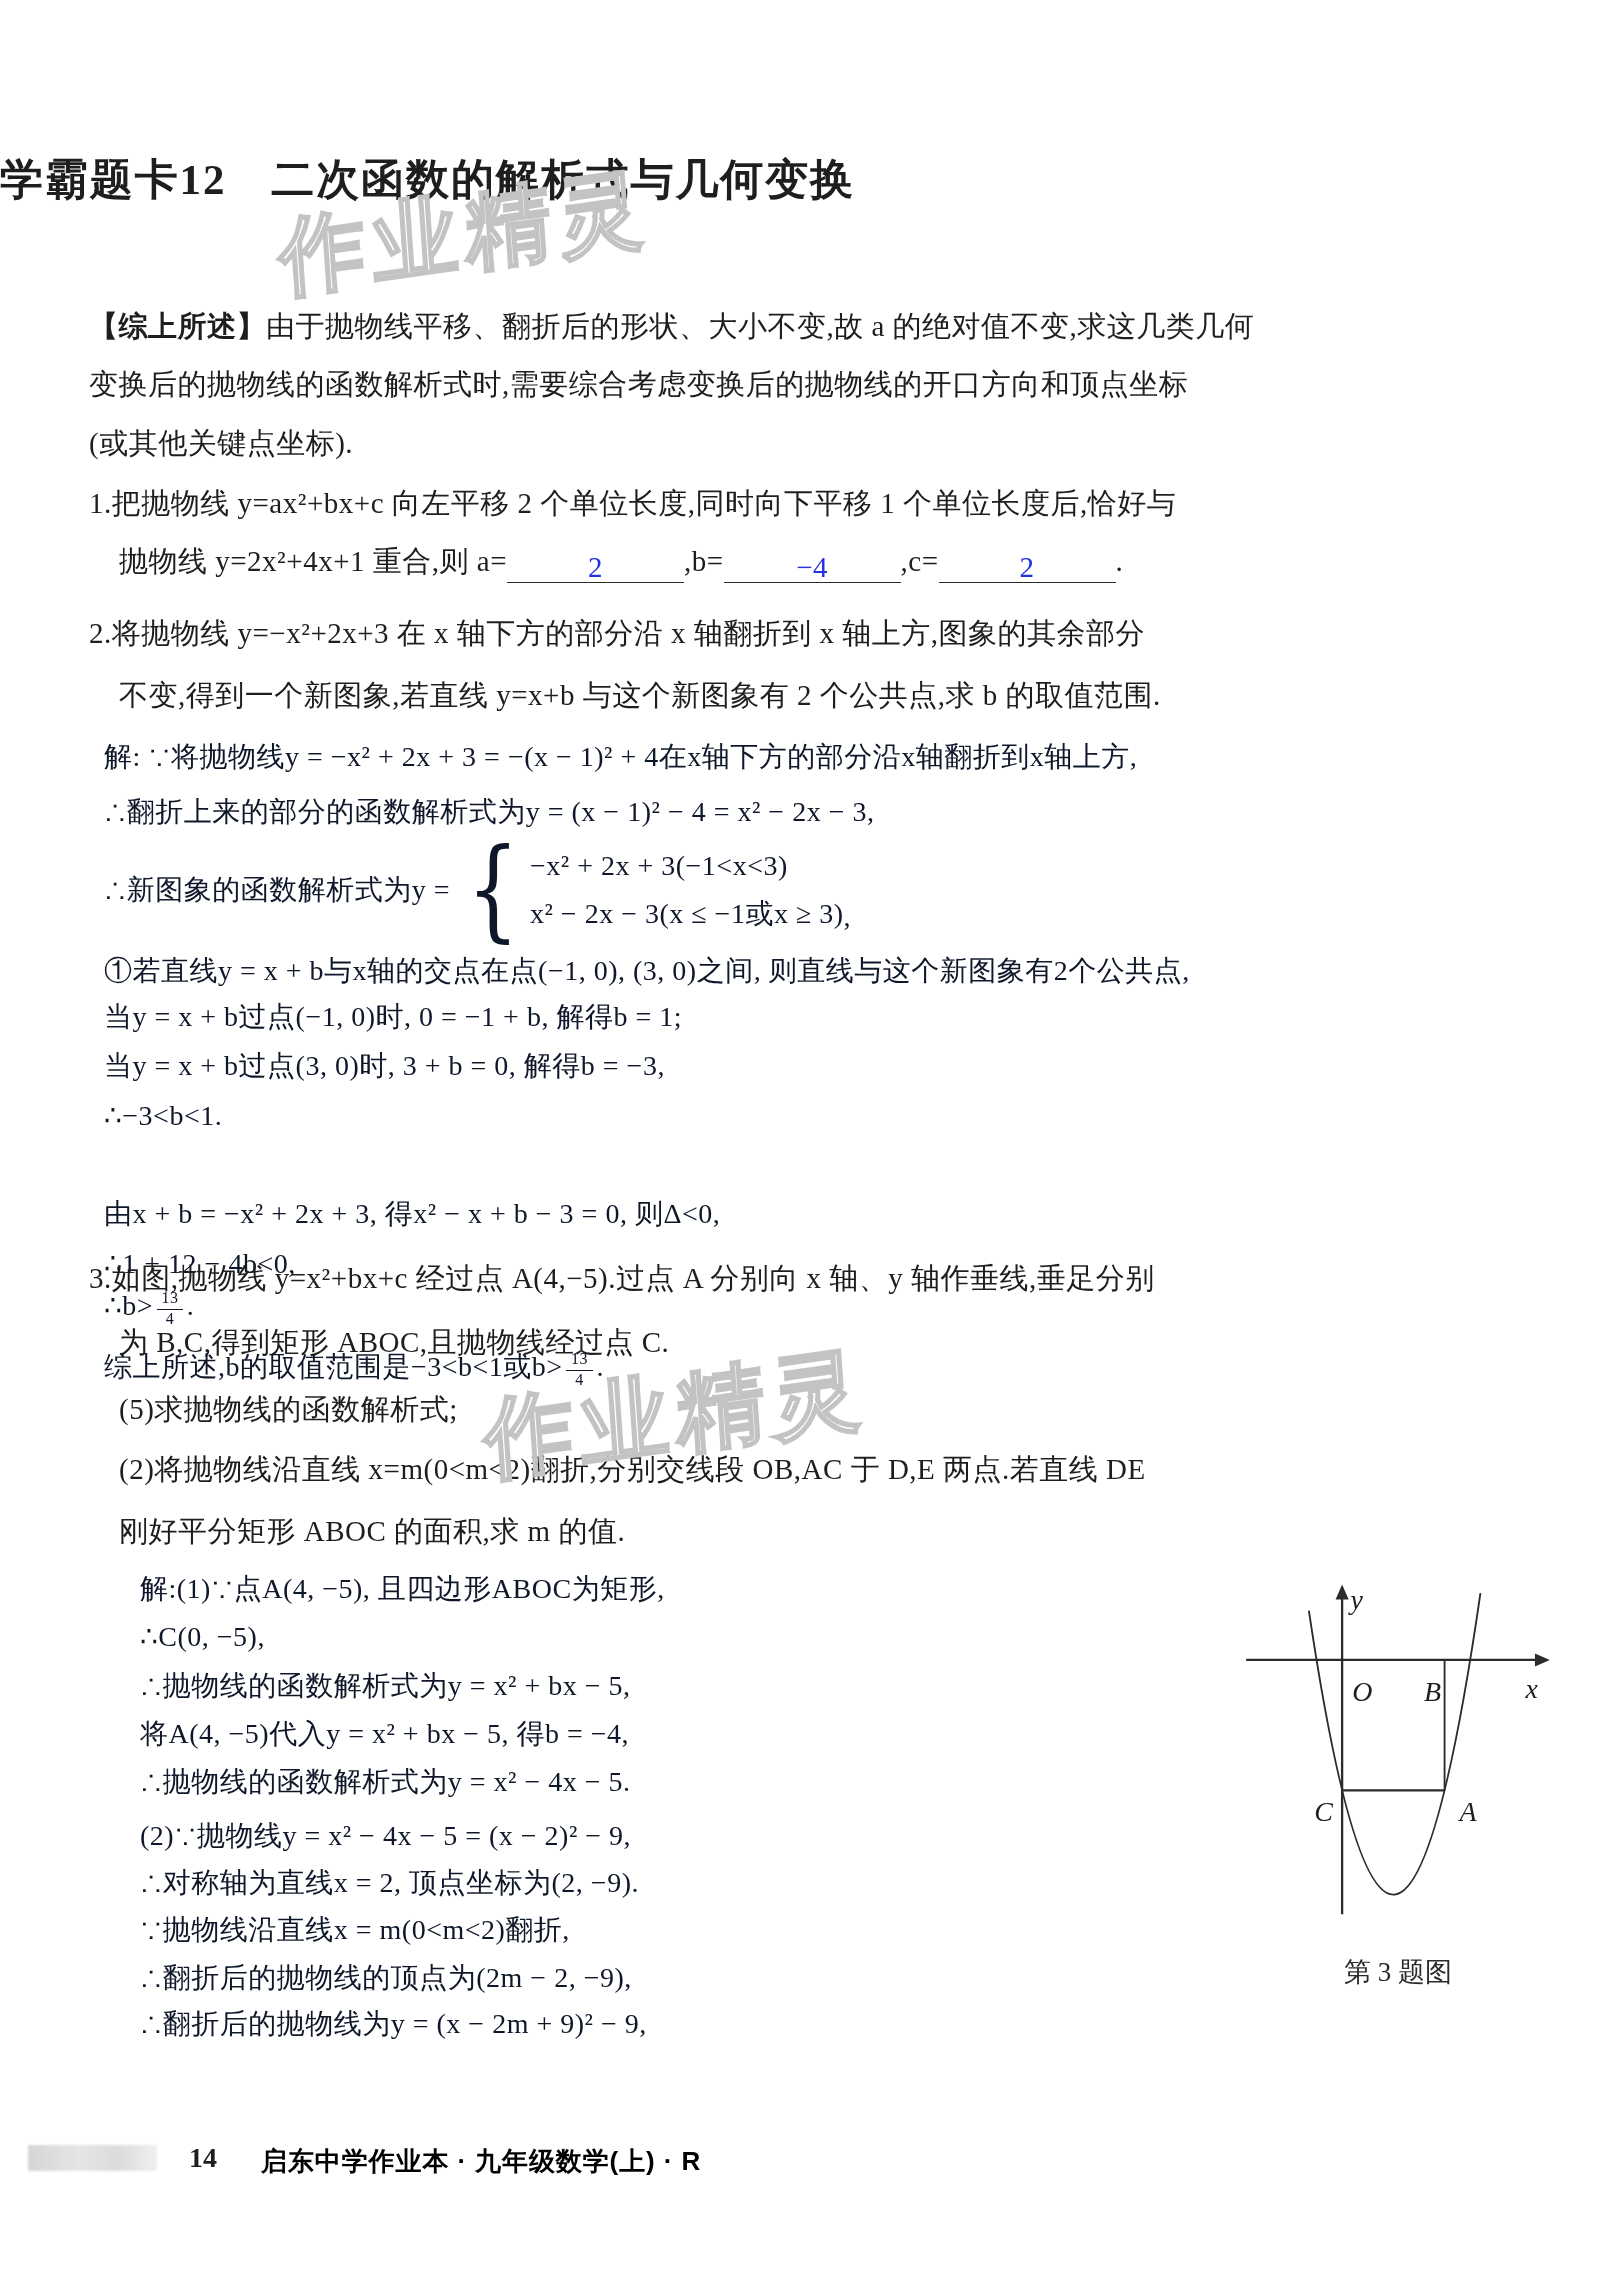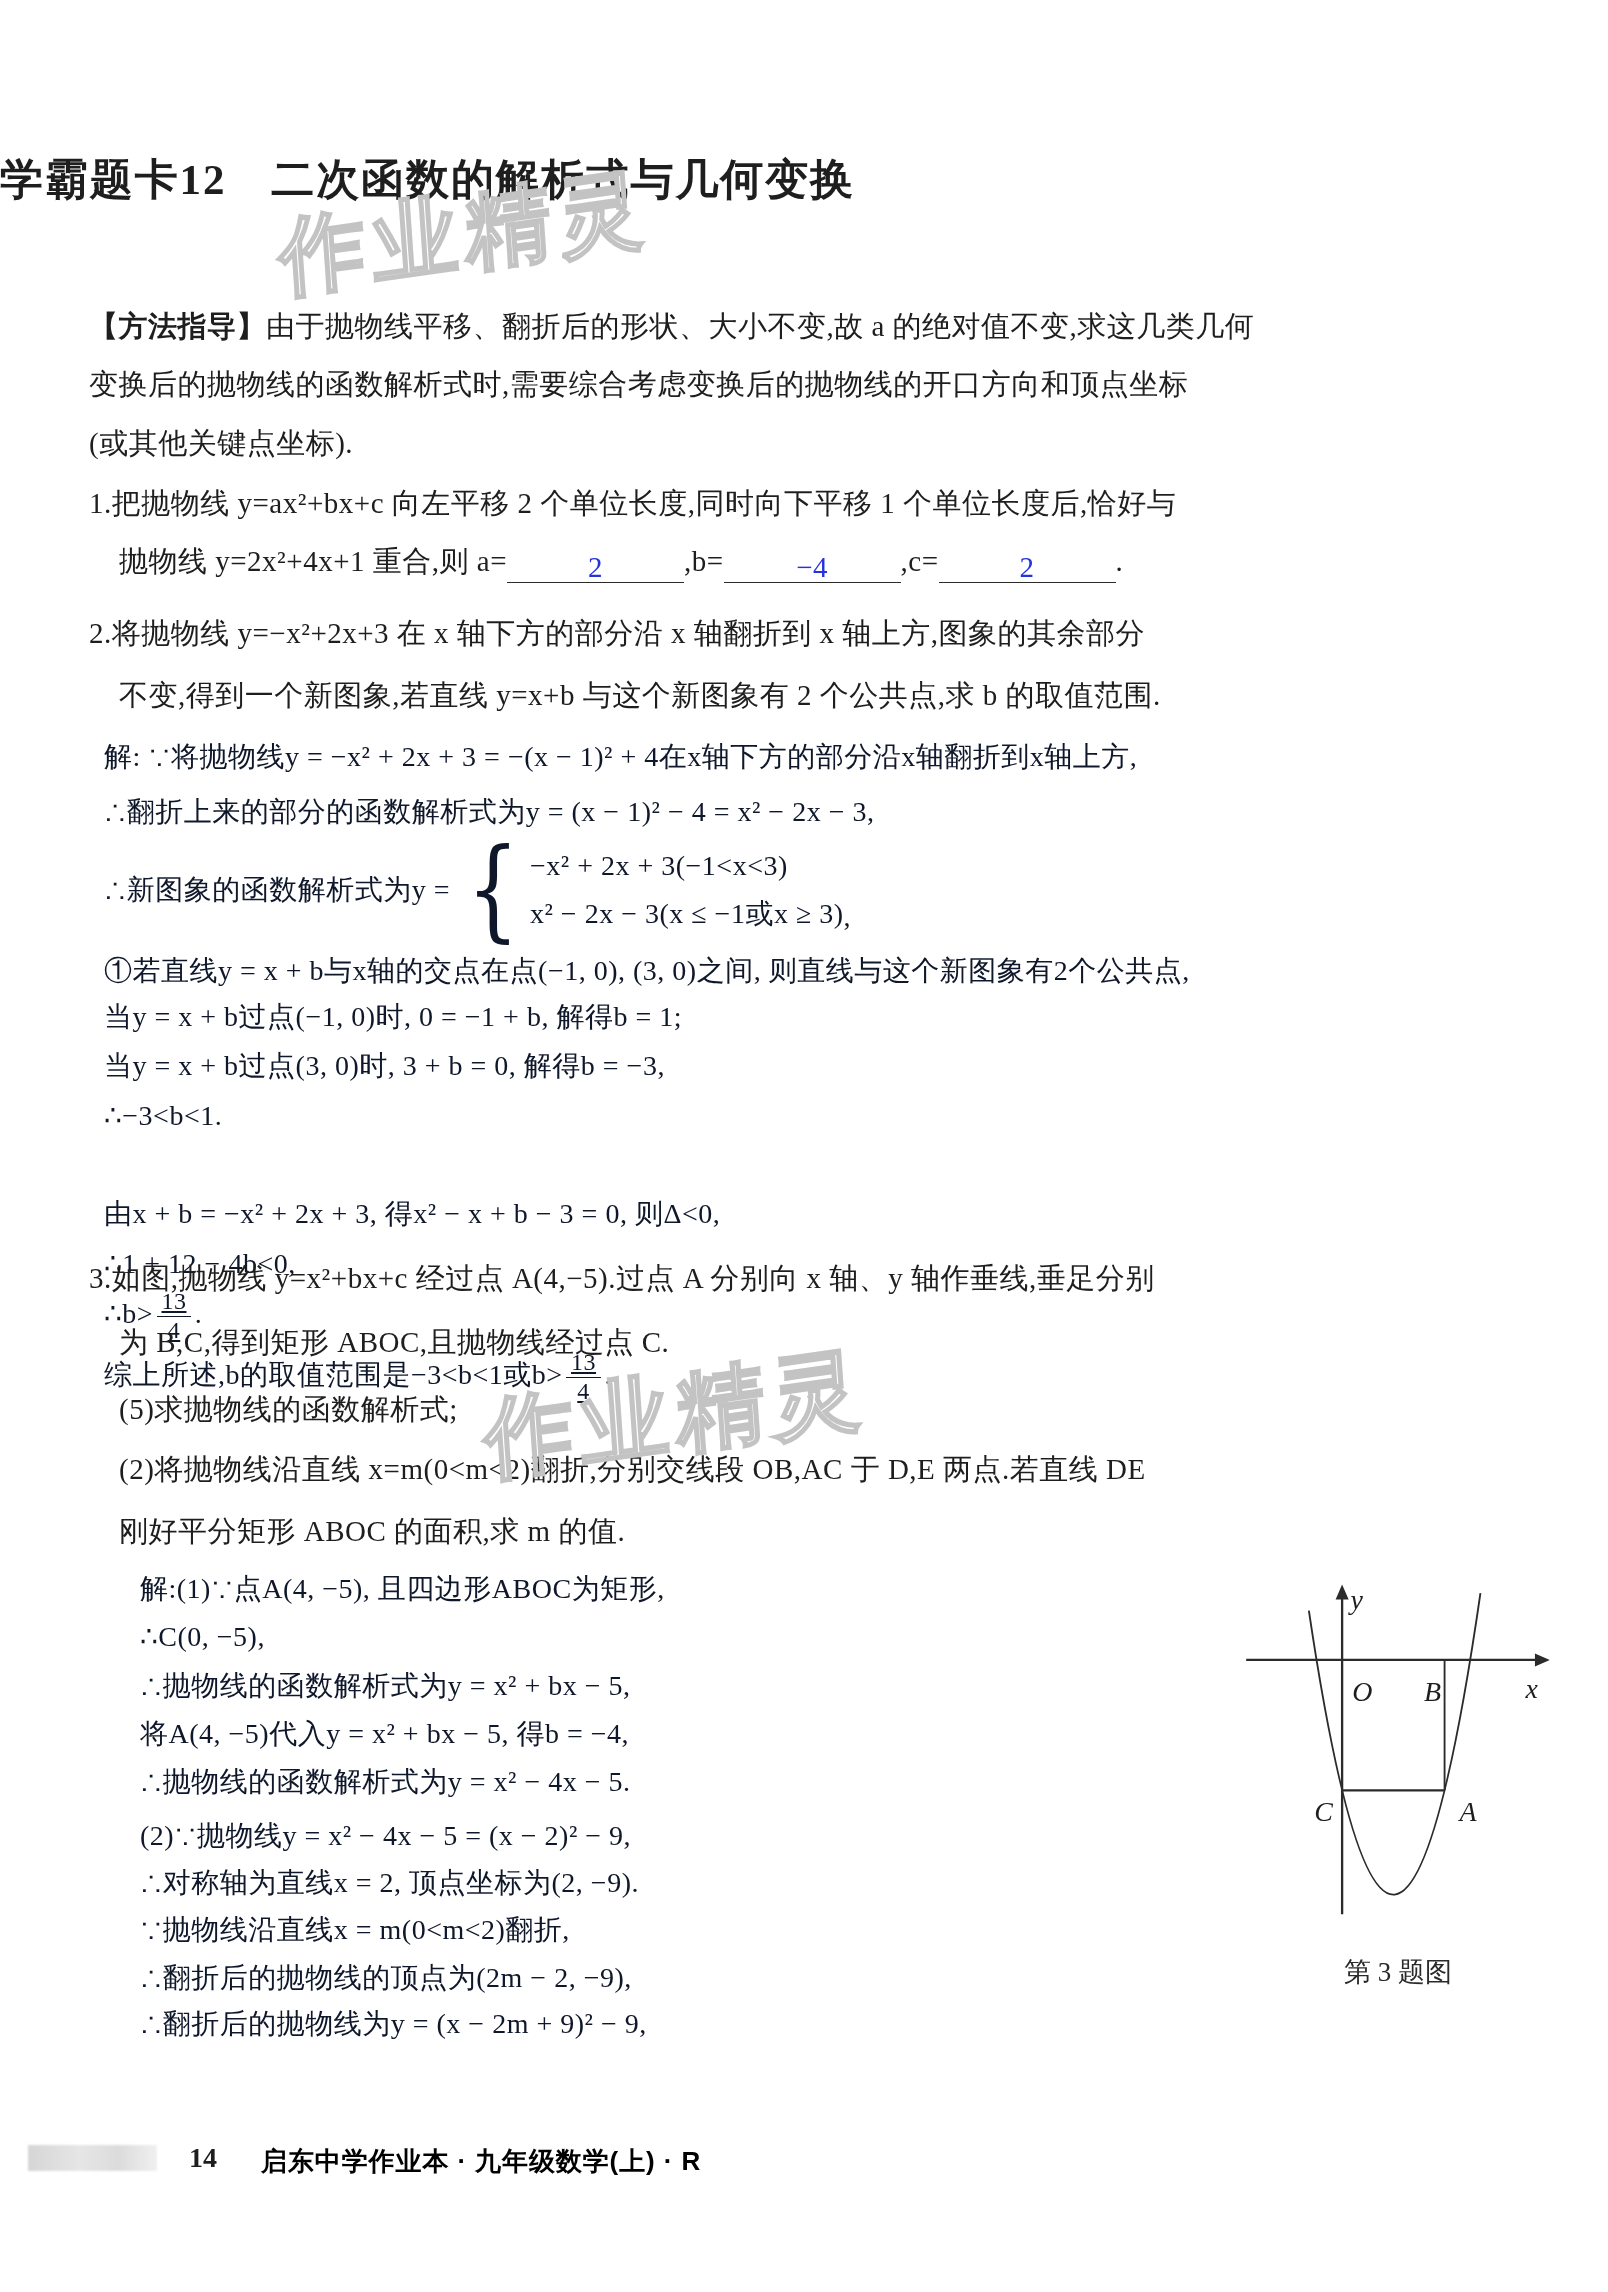--- a/index.html
+++ b/index.html
@@ -57,24 +57,23 @@
     transform:scaleX(0.75);
     font-family:"DejaVu Serif",serif;
   }
   .cases{ display:flex; flex-direction:column; gap:13px; }
   .brace-comma{ align-self:flex-end; padding-bottom:7.5px; }
   .frac{
     display:inline-flex;
     flex-direction:column;
     text-align:center;
     vertical-align:middle;
-    font-size:24px;
+    font-size:16px;
     line-height:1.15;
     margin:0 3.7px;
-    text-decoration:underline;
   }
   .frac .num{ border-bottom:1.9px solid currentColor; padding:0 4.7px 0.9px; }
   .figure{ position:absolute; left:1235px; top:1577px; width:326px; height:354px; }
   .figure svg{ display:block; }
   .fig-caption{
     position:absolute;
     left:1235px; top:1954px; width:326px;
     text-align:center;
     font-size:27px;
     color:#2a2a2a;
@@ -107,21 +106,21 @@
 </head>
 <body>
 
 <div class="page">
 
   <div class="title">学霸题卡12　二次函数的解析式与几何变换</div>
 
   <div class="wm wm1">作业精灵</div>
   <div class="wm wm2">作业精灵</div>
 
-  <div class="ln" style="left:89px;top:308px"><b>【方法指导】</b><span>由于抛物线平移、翻折后的形状、大小不变,故 a 的绝对值不变,求这几类几何</span></div>
+  <div class="ln" style="left:89px;top:308px"><b>【综上所述】</b><span>由于抛物线平移、翻折后的形状、大小不变,故 a 的绝对值不变,求这几类几何</span></div>
   <div class="ln" style="left:89px;top:366px">变换后的抛物线的函数解析式时,需要综合考虑变换后的抛物线的开口方向和顶点坐标</div>
   <div class="ln" style="left:89px;top:425px">(或其他关键点坐标).</div>
 
   <div class="ln" style="left:89px;top:485px">1.把抛物线 y=ax²+bx+c 向左平移 2 个单位长度,同时向下平移 1 个单位长度后,恰好与</div>
   <div class="ln" style="left:119px;top:543px">
     <span>抛物线 y=2x²+4x+1 重合,则 a=</span><span class="blank"><span class="ans">2</span></span><span>,b=</span><span class="blank"><span class="ans">−4</span></span><span>,c=</span><span class="blank"><span class="ans">2</span></span><span>.</span>
   </div>
 
   <div class="ln" style="left:89px;top:615px">2.将抛物线 y=−x²+2x+3 在 x 轴下方的部分沿 x 轴翻折到 x 轴上方,图象的其余部分</div>
   <div class="ln" style="left:119px;top:677px">不变,得到一个新图象,若直线 y=x+b 与这个新图象有 2 个公共点,求 b 的取值范围.</div>

